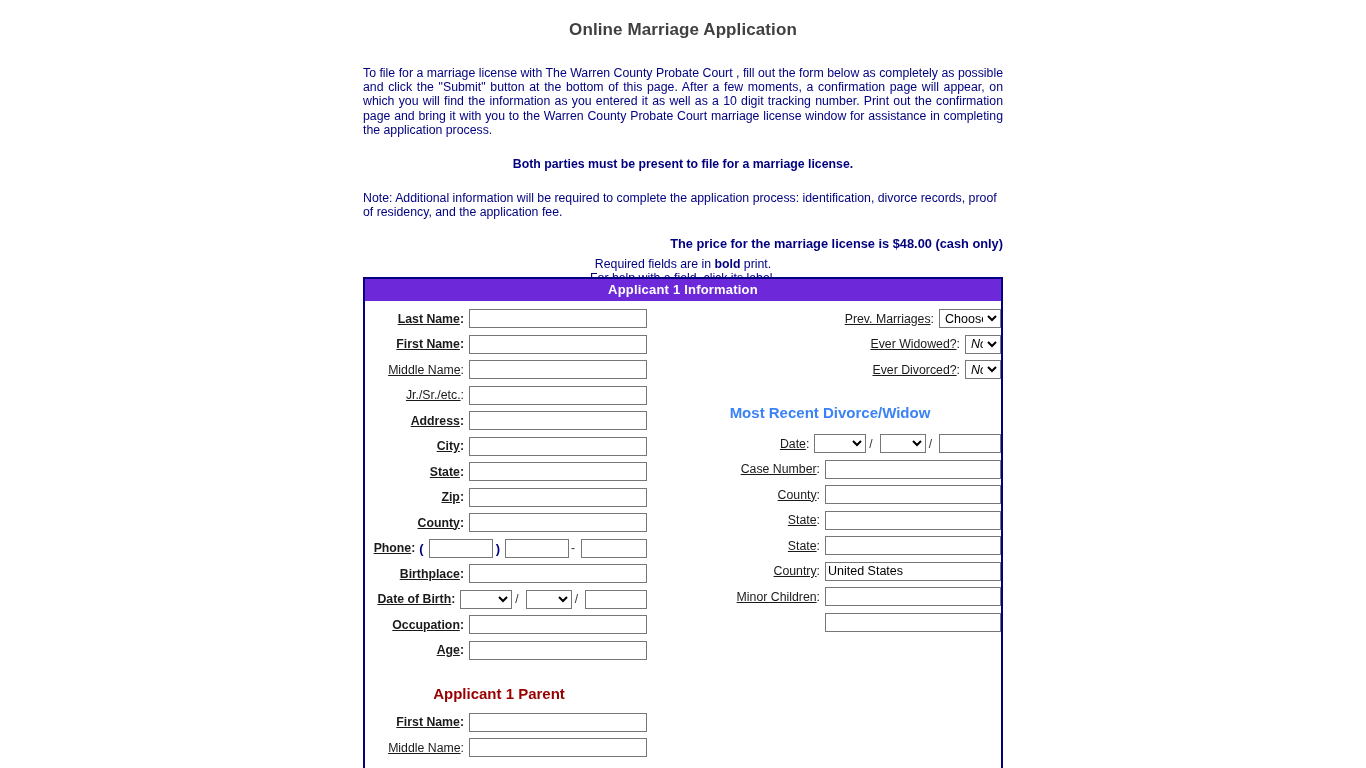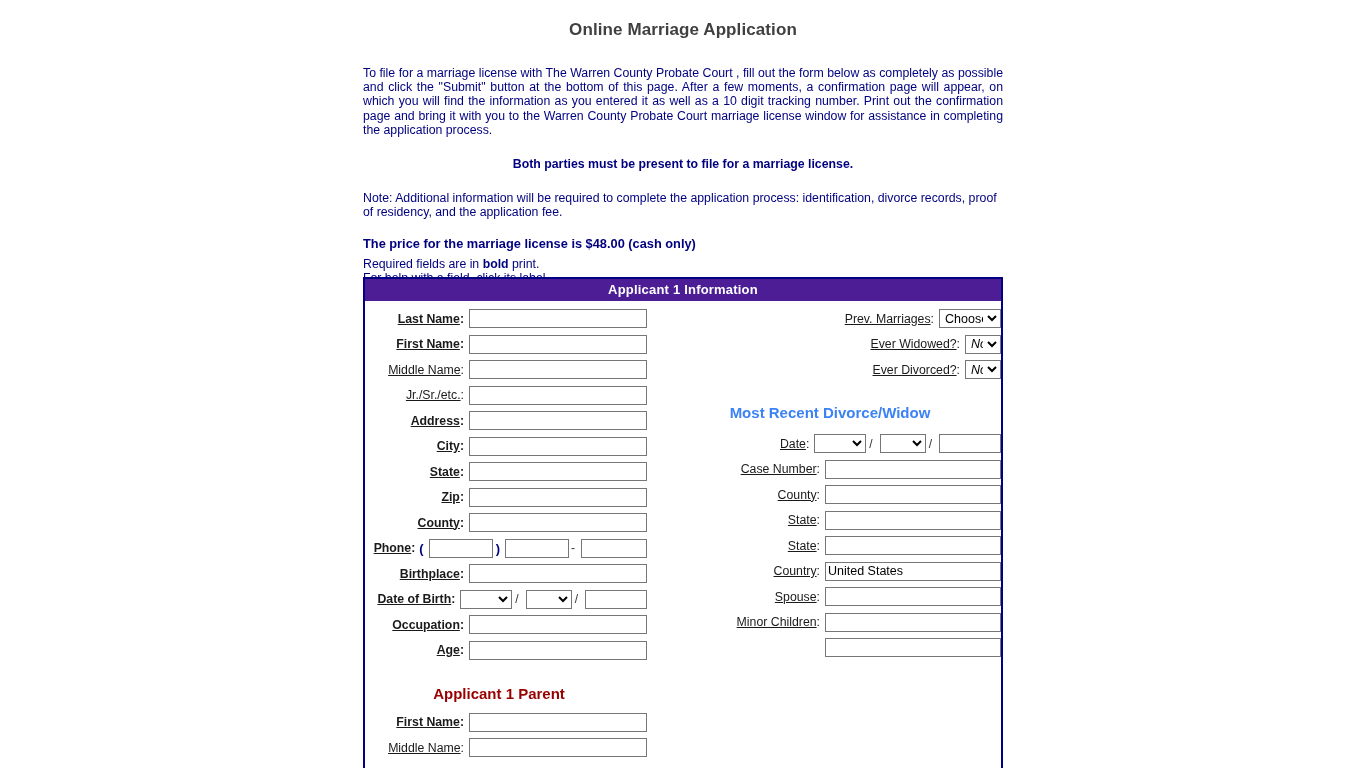--- a/index.html
+++ b/index.html
@@ -51,42 +51,43 @@
     color: #000080;
     font-size: 12.3px;
     line-height: 14.2px;
     text-align: left;
     margin: 0 0 17px 0;
   }
   p.price {
     color: #000080;
     font-size: 12.8px;
     font-weight: bold;
-    text-align: left;
+    text-align: right;
     margin: 0 0 7px 0;
   }
   p.help {
     color: #000080;
     font-size: 12.3px;
     line-height: 13.6px;
+    text-align: center;
     margin: 0;
   }
 
   .form-box {
     position: absolute;
     left: 363px;
     top: 277px;
     width: 640px;
     border: 2px solid #000080;
     border-bottom: none;
     box-sizing: border-box;
     background: #ffffff;
   }
   .section-header {
-    background: #4c1d95;
+    background: #6d28d9;
     color: #ffffff;
     font-size: 13px;
     font-weight: bold;
     text-align: center;
     padding: 3px 0 4px 0;
     letter-spacing: 0.2px;
   }
   .columns {
     display: flex;
     align-items: flex-start;
@@ -346,24 +347,20 @@
         <div class="row">
           <label class="lbl"><span class="u">State</span>:</label>
           <input type="text" class="w-right" value="" style="">
         </div>
 
         <div class="row">
           <label class="lbl"><span class="u">Country</span>:</label>
           <input type="text" class="w-right" value="United States" style="">
         </div>
 
-        <div class="row">
-          <label class="lbl"><span class="u">Spouse</span>:</label>
-          <input type="text" class="w-right" value="" style="">
-        </div>
 
         <div class="row">
           <label class="lbl"><span class="u">Minor Children</span>:</label>
           <input type="text" class="w-right" value="" style="">
         </div>
 
         <div class="row">
           <label class="lbl"></label>
           <input type="text" class="w-right" value="" style="">
         </div>

